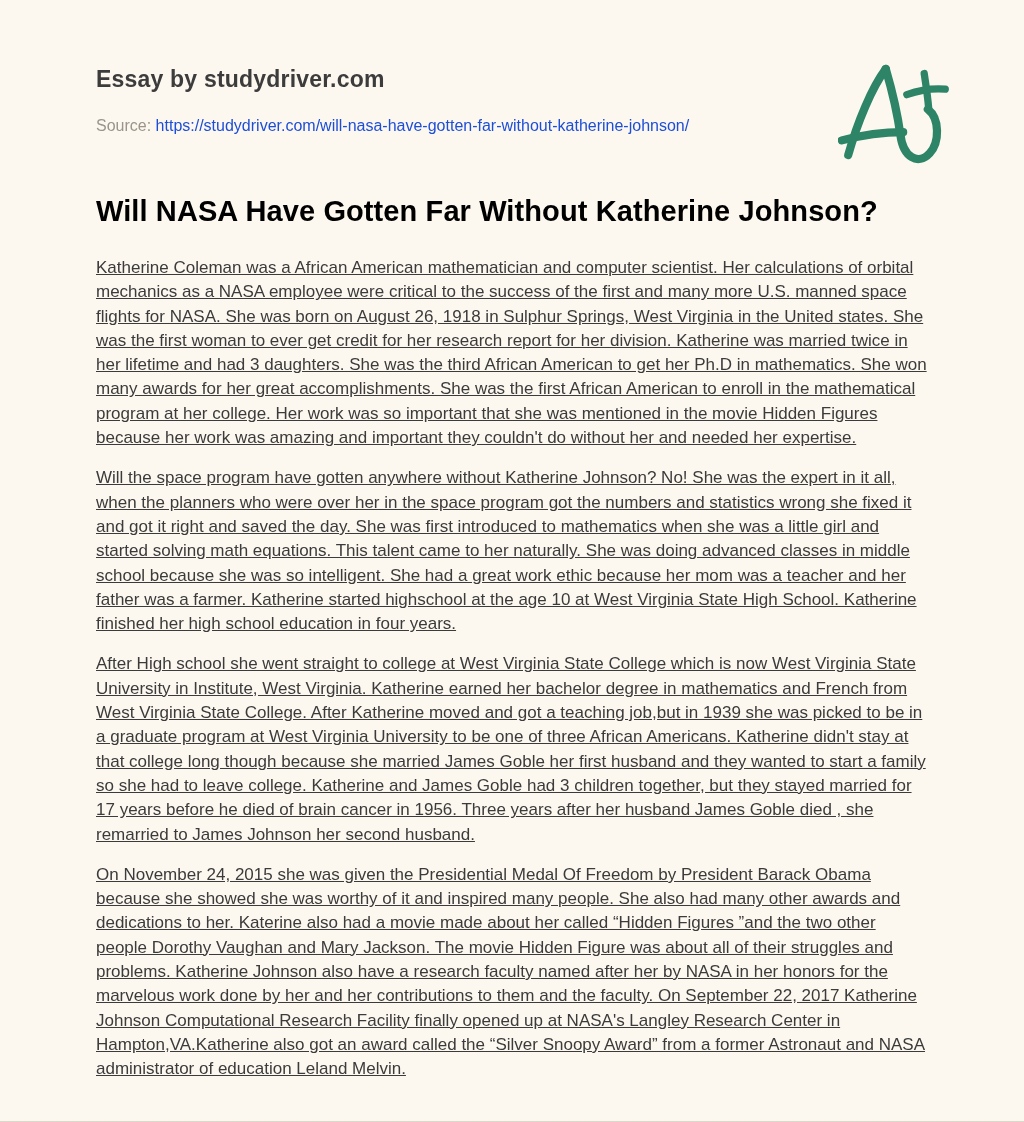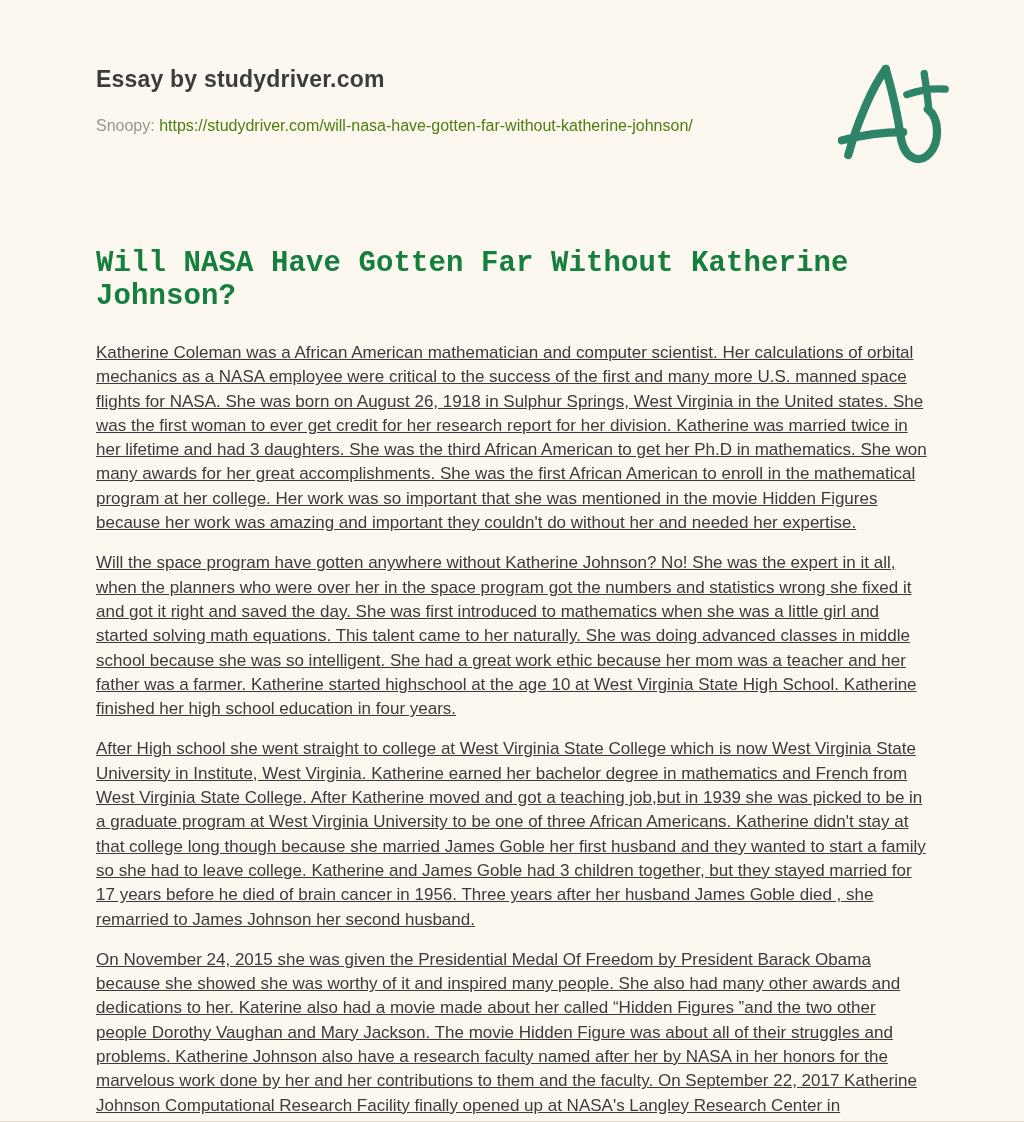--- a/index.html
+++ b/index.html
@@ -22,38 +22,37 @@
     font-weight: bold;
     color: #3c3c3c;
     letter-spacing: 0.2px;
   }
   .source-line {
     margin-top: 24px;
     font-size: 16px;
     color: #9a948a;
   }
   .source-line a {
-    color: #4d7c0f;
+    color: #1d4ed8;
     text-decoration: none;
   }
   .logo {
     position: absolute;
     top: 58px;
     left: 838px;
     width: 112px;
     height: 108px;
   }
   .logo svg { width: 100%; height: 100%; }
   .article-title {
-    margin-top: 112px;
+    margin-top: 60px;
     font-size: 29px;
     font-weight: bold;
-    color: #15803d;
+    color: #000000;
     letter-spacing: 0.1px;
-    font-family: Liberation Mono, monospace;
   }
   .essay-body {
     margin-top: 28px;
     width: 832px;
   }
   .essay-body p {
     font-size: 17px;
     line-height: 24.3px;
     color: #3b3b3b;
     margin-bottom: 16px;
@@ -70,21 +69,21 @@
 </style>
 </head>
 <body>
 
 <div class="page">
 
   <div class="doc-header">
     <h1>Essay by studydriver.com</h1>
 
     <div class="source-line">
-      <span>Snoopy:</span>
+      <span>Source:</span>
       <a href="#" title="https://studydriver.com/will-nasa-have-gotten-far-without-katherine-johnson/">https://studydriver.com/will-nasa-have-gotten-far-without-katherine-johnson/</a>
     </div>
   </div>
 
   <div class="logo">
     <svg viewBox="0 0 120 118" fill="none" xmlns="http://www.w3.org/2000/svg">
 
       <path d="M10,106 C20,70 36,32 51,12" stroke="#2E8467" stroke-width="9" stroke-linecap="round" fill="none"></path>
 
       <path d="M51,12 C58,36 64,62 67,84 C70,108 86,118 99,104 C110,92 110,66 97,56" stroke="#2E8467" stroke-width="9" stroke-linecap="round" fill="none"></path>

